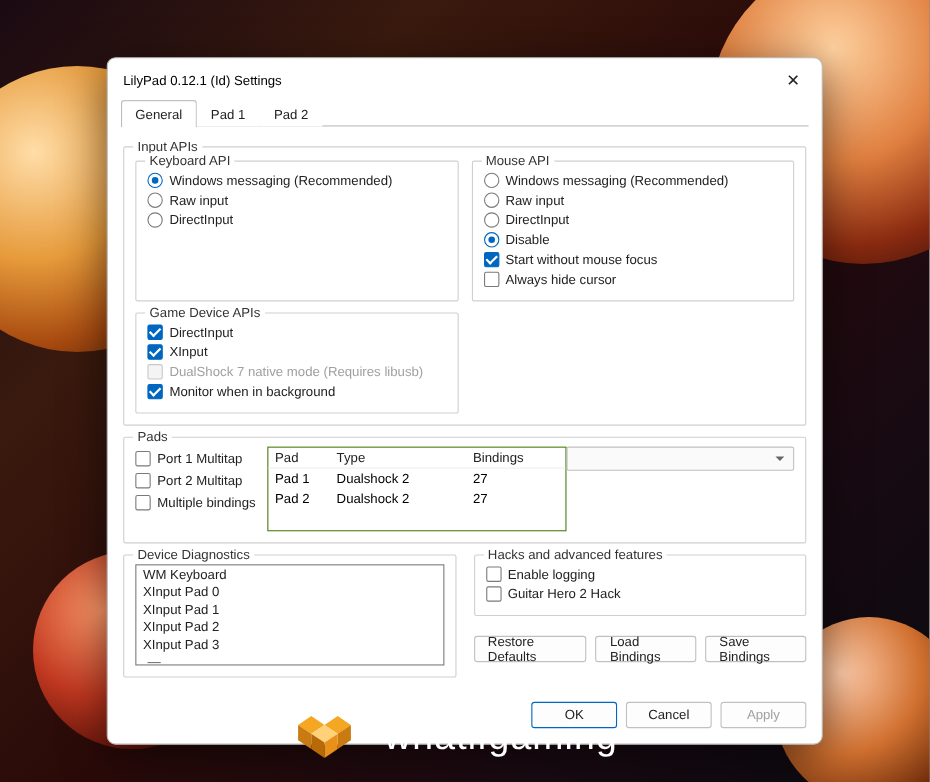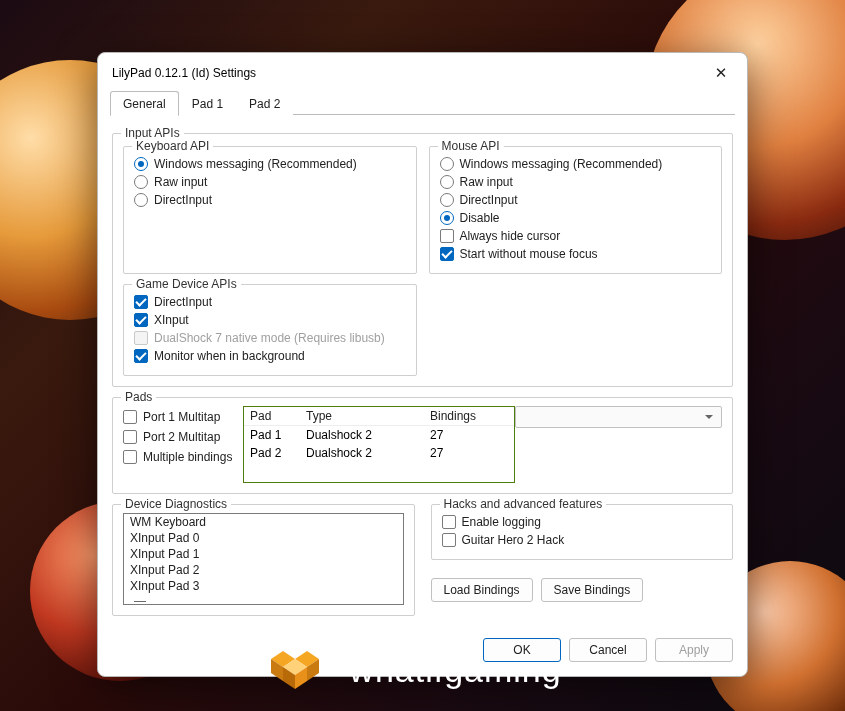--- a/index.html
+++ b/index.html
@@ -177,26 +177,26 @@
           </div>
           <div class="opt">
             <span class="radio"></span>
             <span>DirectInput</span>
           </div>
           <div class="opt">
             <span class="radio sel"></span>
             <span>Disable</span>
           </div>
           <div class="opt">
-            <span class="check"></span>
-            <span>Always hide cursor</span>
-          </div>
-          <div class="opt">
             <span class="check sel"></span>
             <span>Start without mouse focus</span>
+          </div>
+          <div class="opt">
+            <span class="check"></span>
+            <span>Always hide cursor</span>
           </div>
         </div>
       </div>
 
       <div class="groupbox" style="width:calc(50% - 6px);">
         <span class="legend">Game Device APIs</span>
         <div class="opt">
           <span class="check sel"></span>
           <span>DirectInput</span>
         </div>
@@ -274,20 +274,21 @@
           <div class="opt">
             <span class="check"></span>
             <span>Enable logging</span>
           </div>
           <div class="opt">
             <span class="check"></span>
             <span>Guitar Hero 2 Hack</span>
           </div>
         </div>
         <div class="buttons-row" style="margin-top:18px;">
+          <div class="btn">Restore Defaults</div>
           <div class="btn">Load Bindings</div>
           <div class="btn">Save Bindings</div>
         </div>
       </div>
     </div>
   </div>
 
   <div class="bottom-buttons">
     <div class="btn primary" style="min-width:78px">OK</div>
     <div class="btn" style="min-width:78px">Cancel</div>

